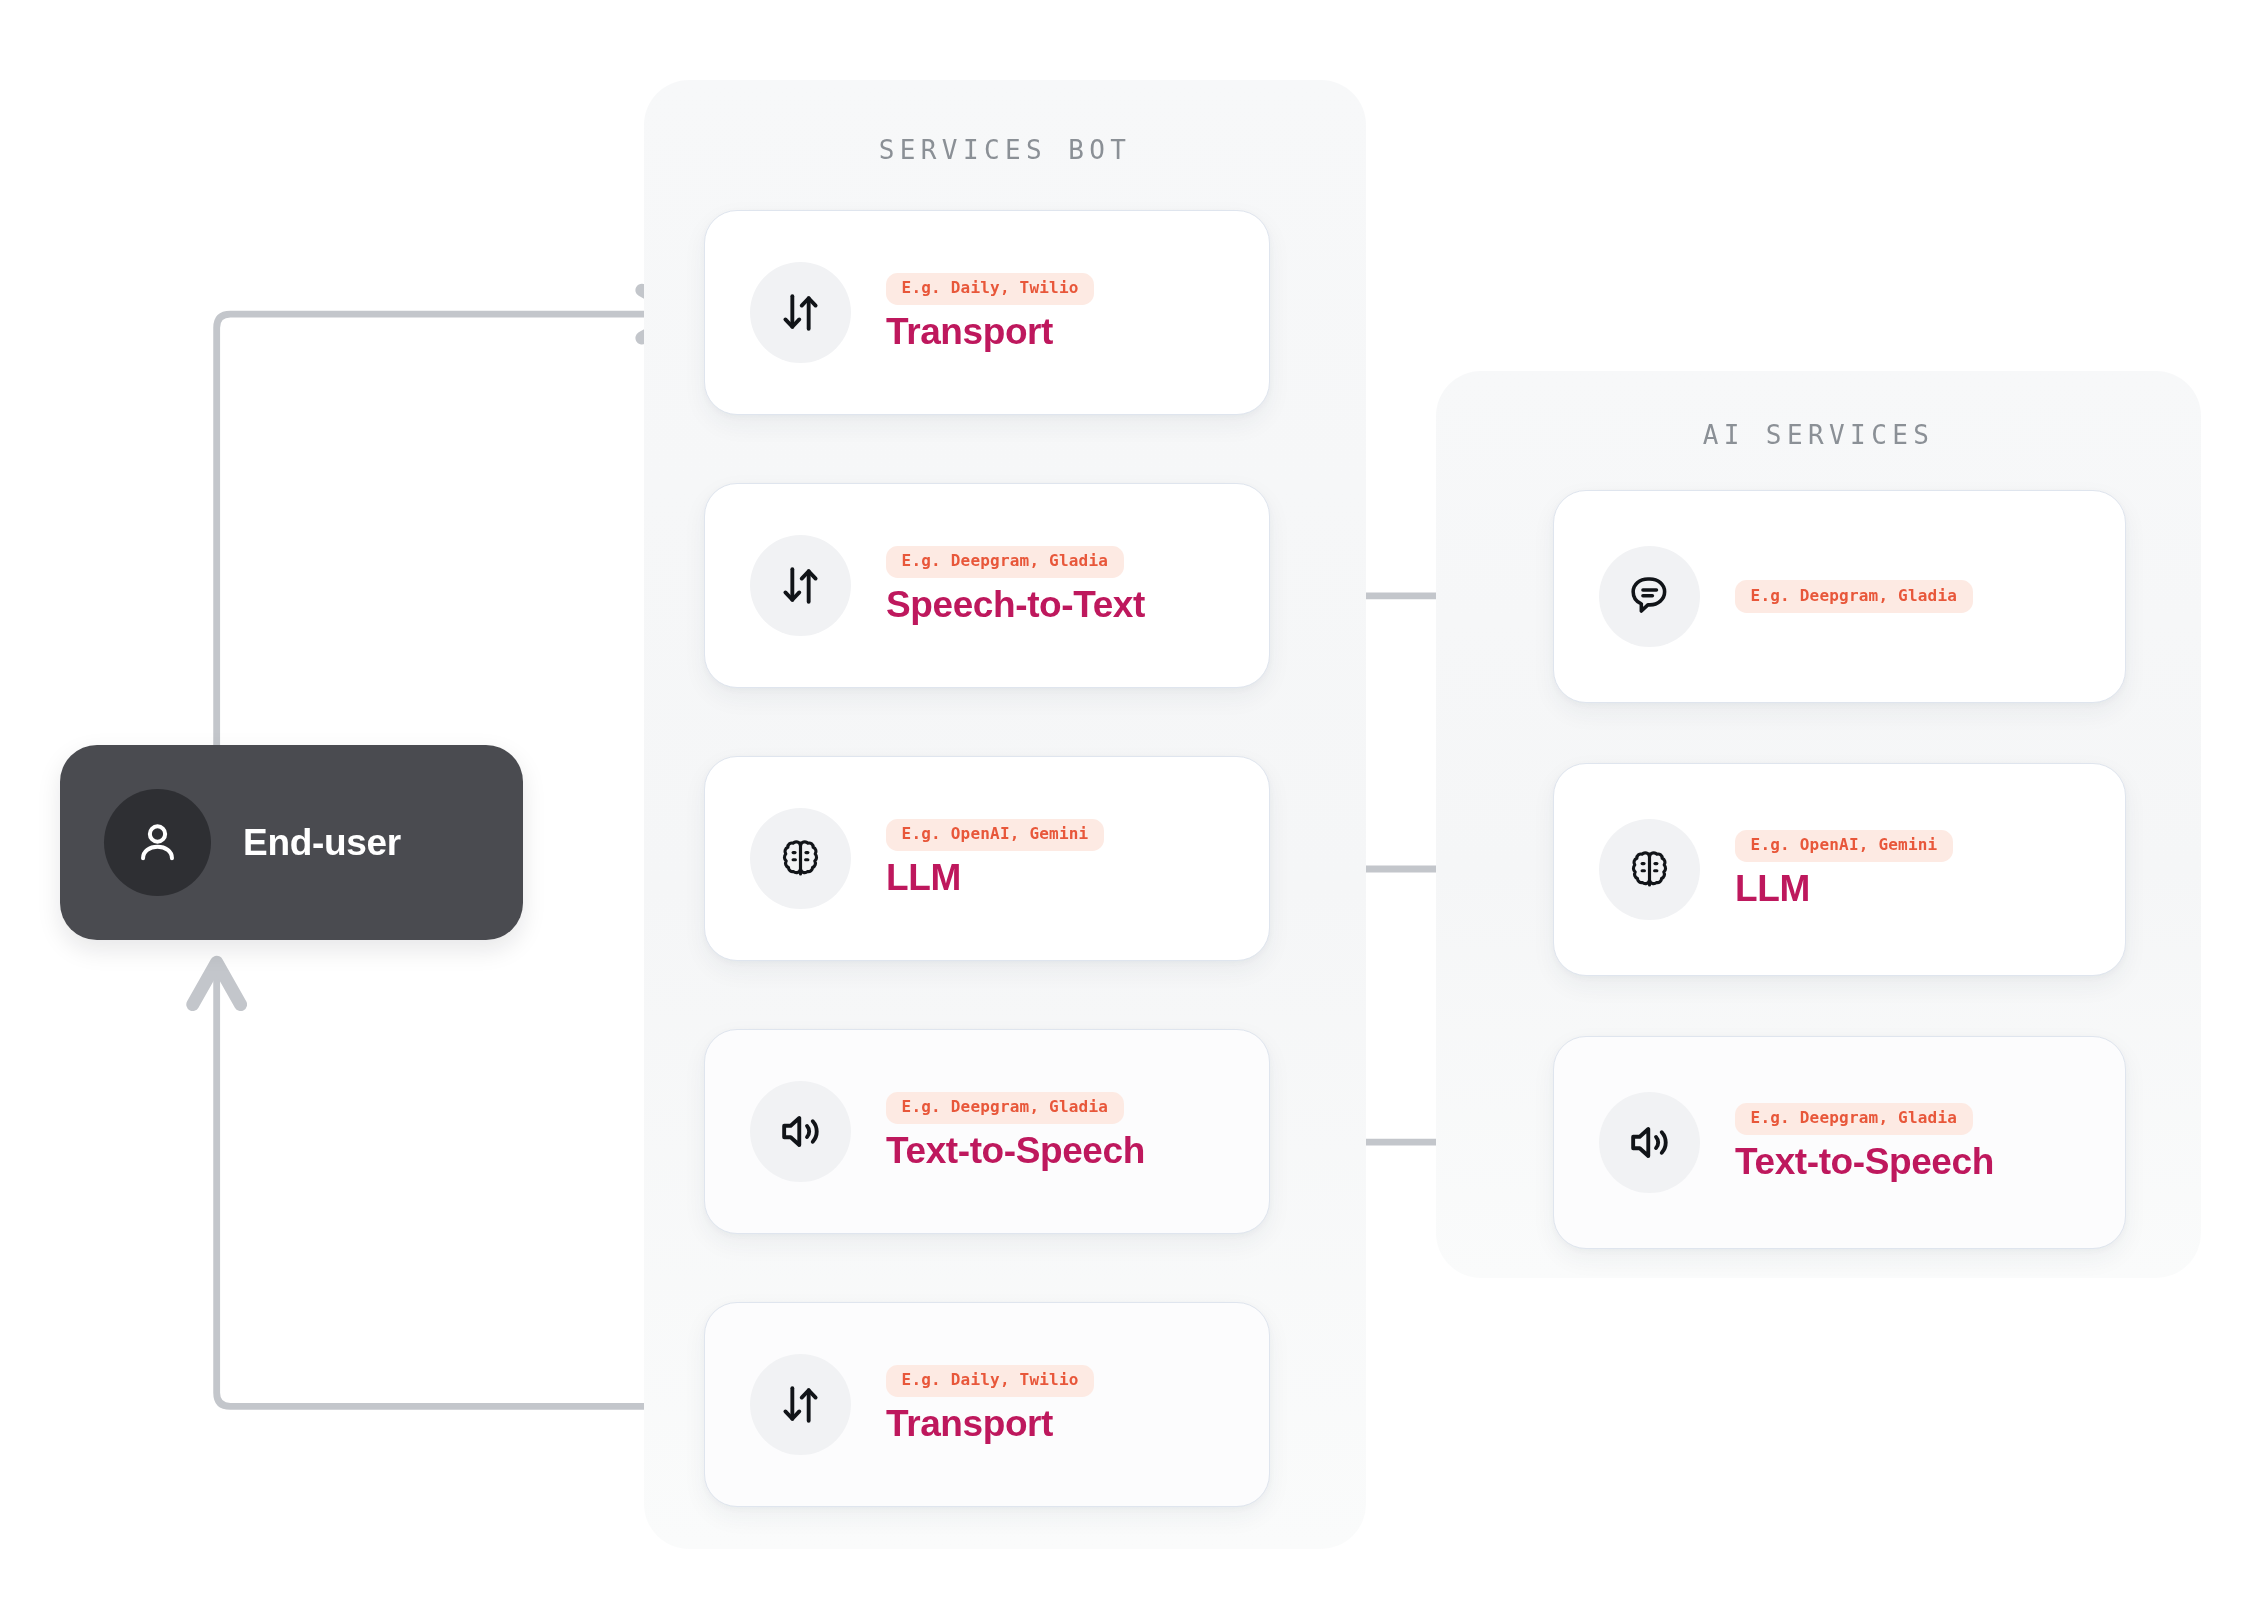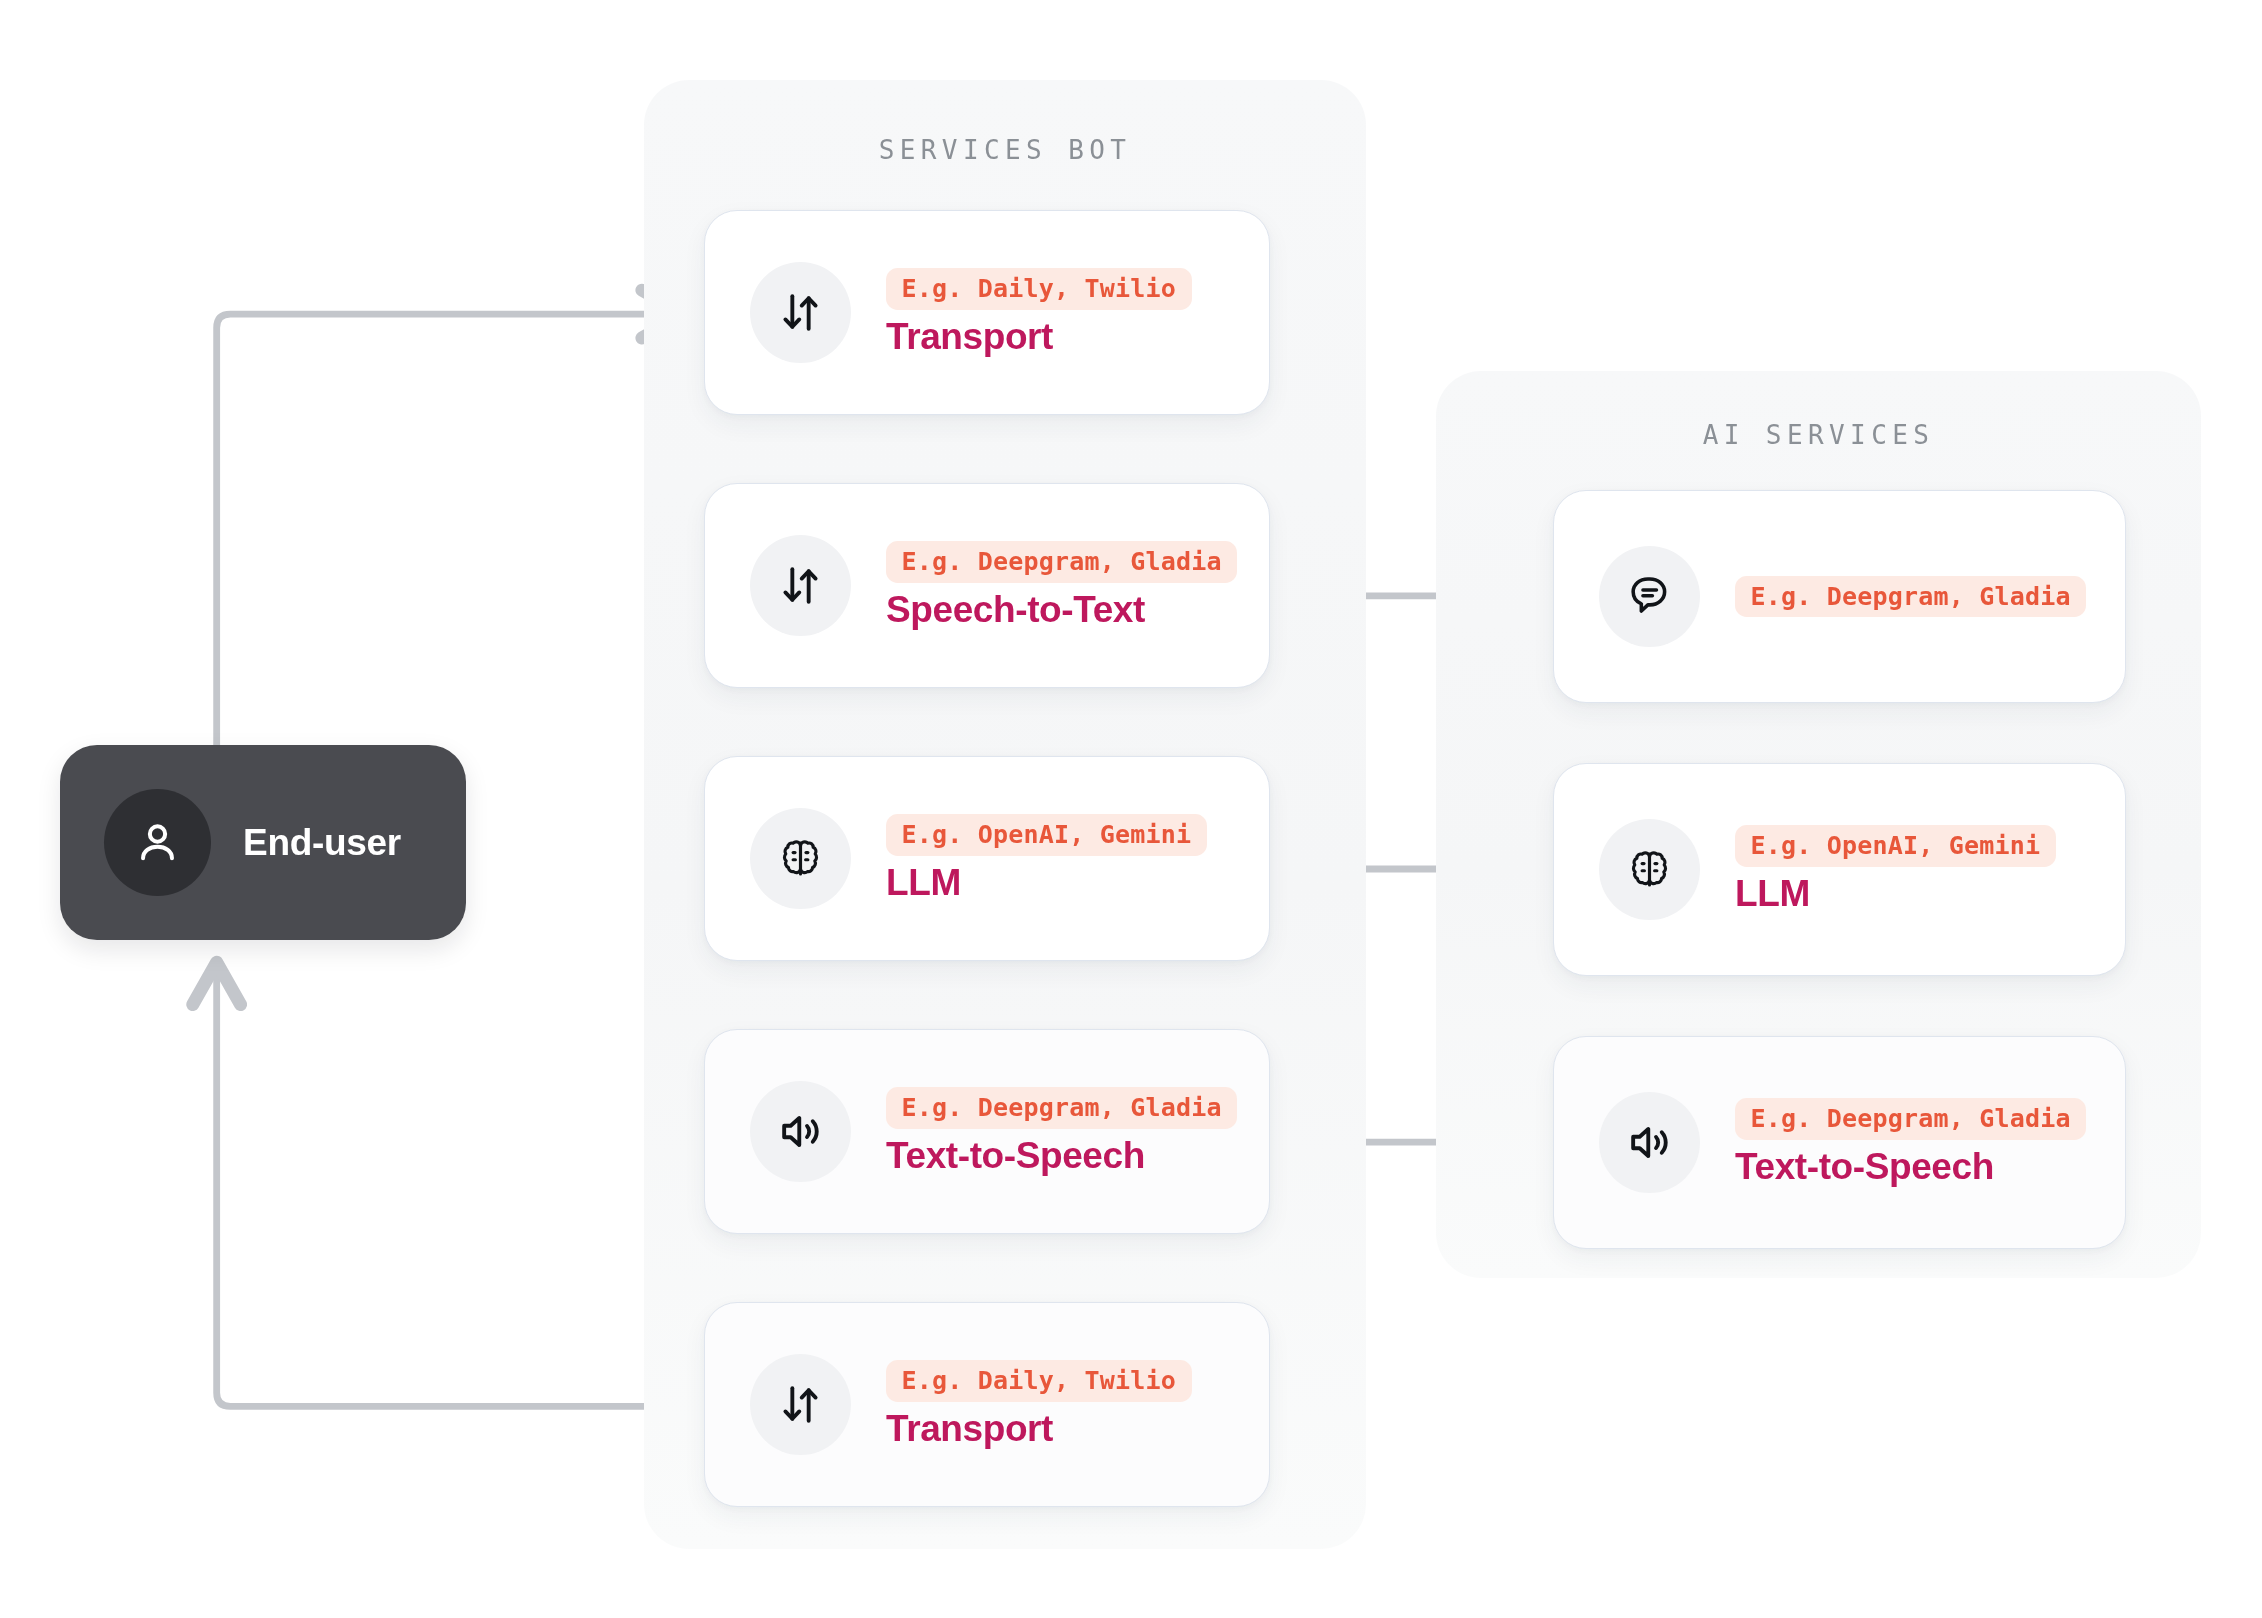--- a/index.html
+++ b/index.html
@@ -100,21 +100,21 @@
     justify-content: center;
     margin-left: 35px;
     gap: 5.9px;
   }
 
   .badge {
     align-self: flex-start;
     background: #fdeae3;
     color: #e8573a;
     font-family: "DejaVu Sans Mono", "Liberation Mono", monospace;
-    font-size: 25px;
+    font-size: 16px;
     font-weight: 700;
     letter-spacing: 0.2px;
     padding: 7.8px 15.6px 8.8px 15.6px;
     border-radius: 11.7px;
     line-height: 1;
     white-space: nowrap;
   }
 
   .card-title {
     font-size: 37px;
@@ -125,21 +125,21 @@
     white-space: nowrap;
   }
 
   .card-body.badge-only { gap: 0; }
 
   
   #end-user {
     position: absolute;
     left: 60px;
     top: 745px;
-    width: 406px;
+    width: 463px;
     height: 195px;
     background: #4a4b50;
     border-radius: 37px;
     display: flex;
     align-items: center;
     box-shadow: 0 9.8px 25px rgba(20, 22, 30, 0.10);
   }
   #end-user .avatar {
     width: 107px;
     height: 107px;

